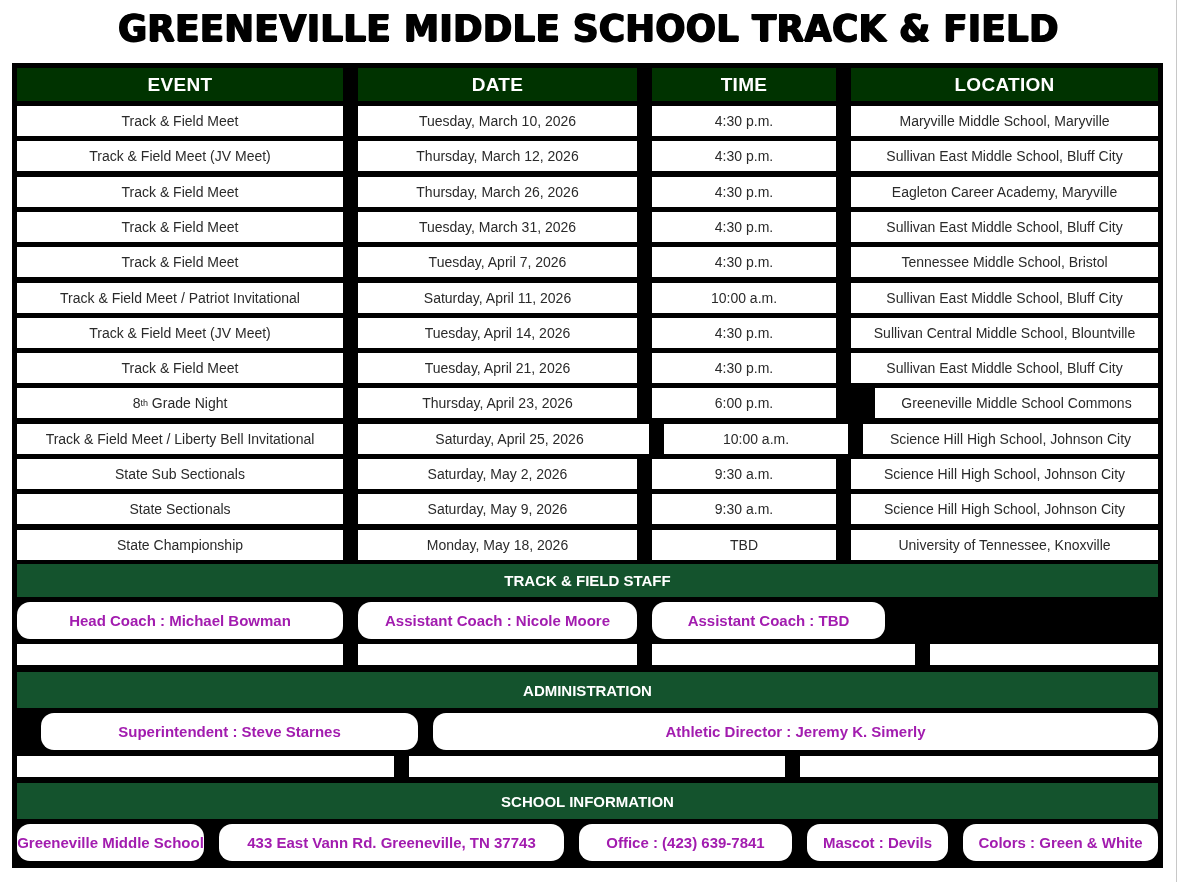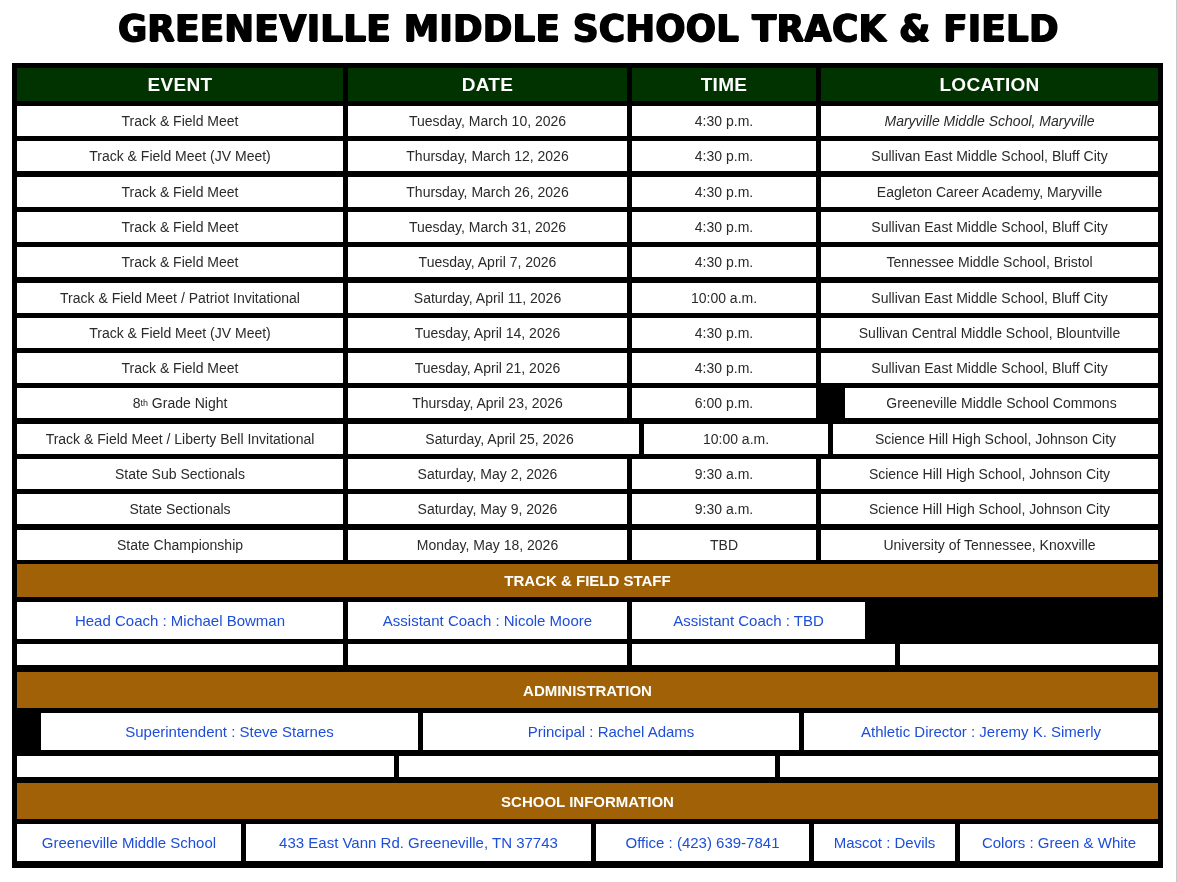--- a/index.html
+++ b/index.html
@@ -11,34 +11,34 @@
   .title {
     position:absolute; left:0; top:6px; width:1177px; text-align:center;
     font-family:"DejaVu Sans", sans-serif; font-weight:bold; font-size:38px;
     letter-spacing:0.5px; color:#000; transform:scaleX(0.93); transform-origin:center;
     text-shadow:1px 0 0 #000, -1px 0 0 #000, 0 1px 0 #000;
   }
   .sheet {
     position:absolute; left:12px; top:63px; width:1151px; height:805px;
     background:#000; box-sizing:border-box;
   }
-  .row { position:absolute; left:5px; right:5px; display:flex; gap:5px; }
+  .row { position:absolute; left:5px; right:5px; display:flex; gap:15px; }
   .cell {
     background:#fff; display:flex; align-items:center; justify-content:center;
     font-size:14px; color:#2a2a2a; white-space:nowrap; overflow:hidden;
   }
   .hdr {
     background:#003300; color:#fff; font-weight:bold; font-size:19px;
     display:flex; align-items:center; justify-content:center; letter-spacing:0.3px;
   }
   .band {
-    position:absolute; left:5px; right:5px; background:#a16207; color:#fff;
+    position:absolute; left:5px; right:5px; background:#14532d; color:#fff;
     font-weight:bold; font-size:15px; display:flex; align-items:center; justify-content:center;
   }
-  .bold { font-weight:normal; color:#1d4ed8; font-size:15px; }
+  .bold { font-weight:bold; color:#a21caf; font-size:15px;border-radius:13px; }
   sup { font-size:9px; }
 </style>
 </head>
 <body>
 
 <div class="edge-line"></div>
 
 <div class="title">GREENEVILLE MIDDLE SCHOOL TRACK &amp; FIELD</div>
 
 <div class="sheet">
@@ -48,21 +48,21 @@
     <div class="hdr" style="width:279px">DATE</div>
     <div class="hdr" style="width:184px">TIME</div>
     <div class="hdr" style="flex:1">LOCATION</div>
   </div>
 
   <div id="schedule-rows">
       <div class="row" style="top: 43px; height: 30px;">
         <div class="cell" style="width: 326px;">Track &amp; Field Meet</div>
         <div class="cell" style="width: 279px;">Tuesday, March 10, 2026</div>
         <div class="cell" style="width: 184px;">4:30 p.m.</div>
-        <div class="cell" style="flex: 1 1 0%; font-style: italic;">Maryville Middle School, Maryville</div>
+        <div class="cell" style="flex: 1 1 0%;">Maryville Middle School, Maryville</div>
       </div>
       <div class="row" style="top: 78.3px; height: 30px;">
         <div class="cell" style="width: 326px;">Track &amp; Field Meet (JV Meet)</div>
         <div class="cell" style="width: 279px;">Thursday, March 12, 2026</div>
         <div class="cell" style="width: 184px;">4:30 p.m.</div>
         <div class="cell" style="flex: 1 1 0%;">Sullivan East Middle School, Bluff City</div>
       </div>
       <div class="row" style="top: 113.6px; height: 30px;">
         <div class="cell" style="width: 326px;">Track &amp; Field Meet</div>
         <div class="cell" style="width: 279px;">Thursday, March 26, 2026</div>
@@ -144,30 +144,29 @@
   <div class="row" style="top:581px;height:21px;">
     <div class="cell" style="width:326px"></div>
     <div class="cell" style="width:279px"></div>
     <div class="cell" style="width:263px"></div>
     <div class="cell" style="flex:1"></div>
   </div>
 
   <div class="band" style="top:609px;height:36px;">ADMINISTRATION</div>
   <div class="row" style="top:650px;height:37px;padding-left:24px;">
     <div class="cell bold" style="width:377px">Superintendent : Steve Starnes</div>
-    <div class="cell bold" style="width:376px">Principal : Rachel Adams</div>
     <div class="cell bold" style="flex:1">Athletic Director : Jeremy K. Simerly</div>
   </div>
   <div class="row" style="top:693px;height:21px;">
     <div class="cell" style="width:377px"></div>
     <div class="cell" style="width:376px"></div>
     <div class="cell" style="flex:1"></div>
   </div>
 
   <div class="band" style="top:720px;height:36px;">SCHOOL INFORMATION</div>
   <div class="row" style="top:761px;height:37px;">
-    <div class="cell bold" style="width:224px">Greeneville Middle School</div>
+    <div class="cell bold" style="width:187px">Greeneville Middle School</div>
     <div class="cell bold" style="width:345px">433 East Vann Rd. Greeneville, TN 37743</div>
     <div class="cell bold" style="width:213px">Office : (423) 639-7841</div>
     <div class="cell bold" style="width:141px">Mascot : Devils</div>
     <div class="cell bold" style="flex:1">Colors : Green &amp; White</div>
   </div>
 </div>
 
 </body></html>

